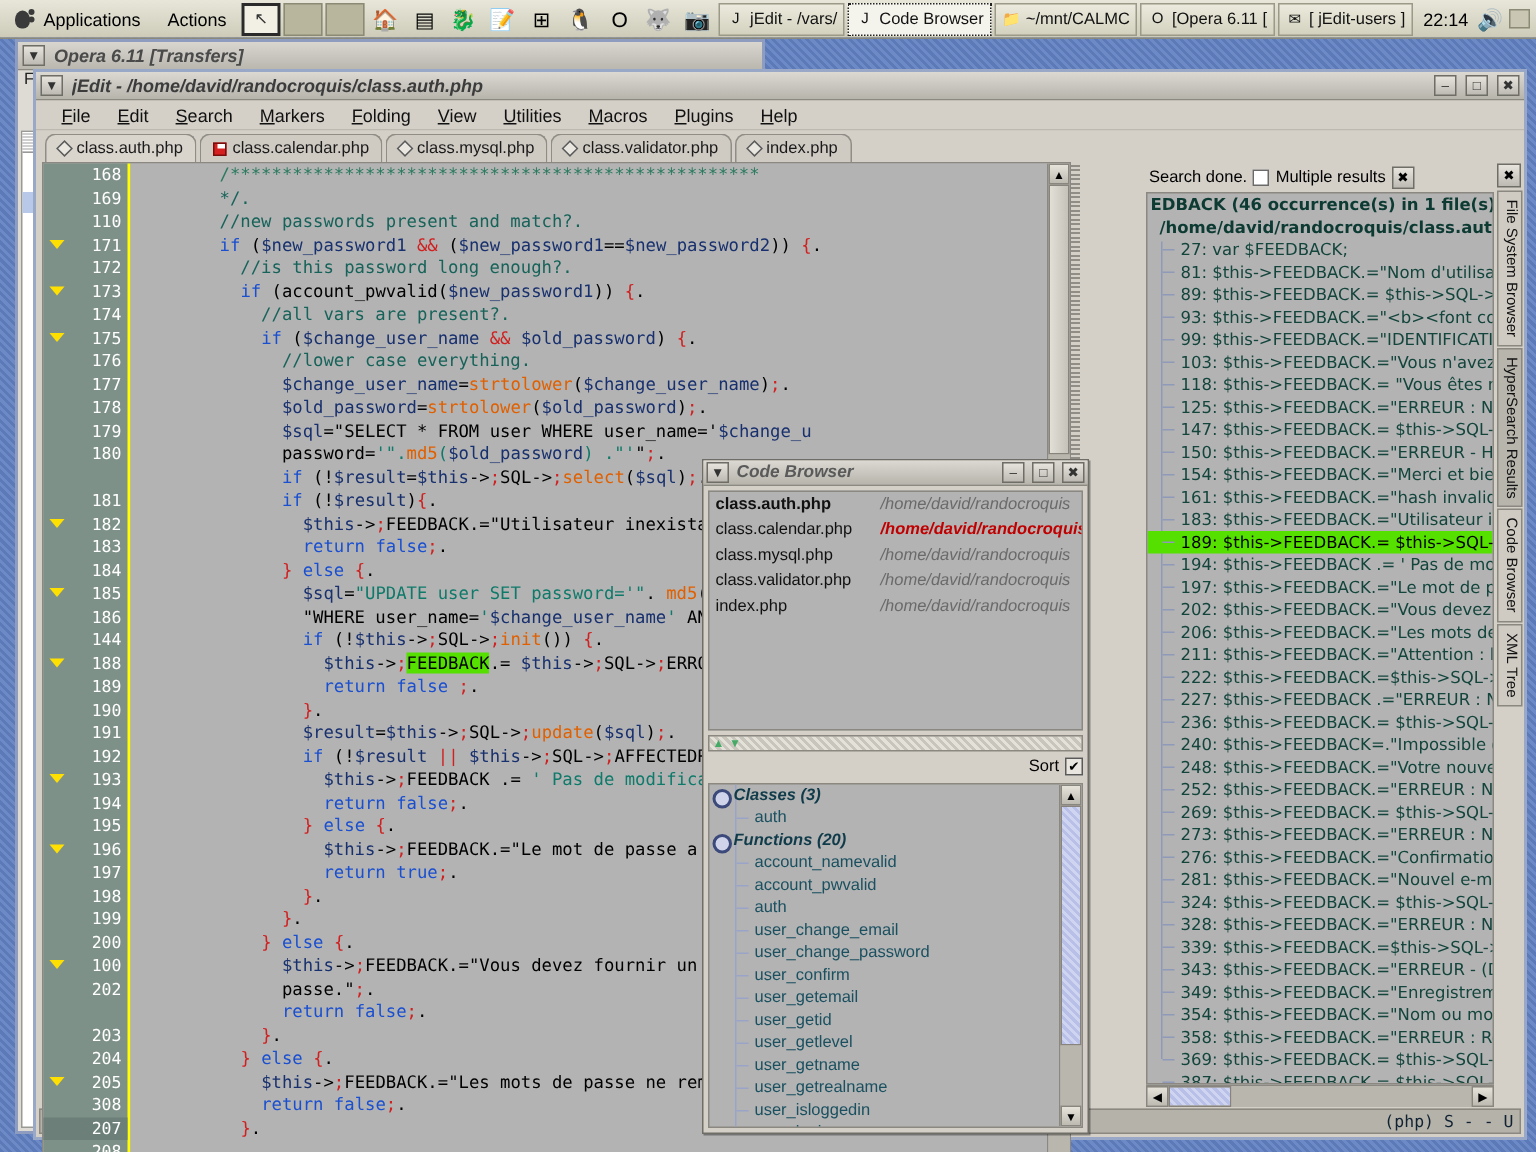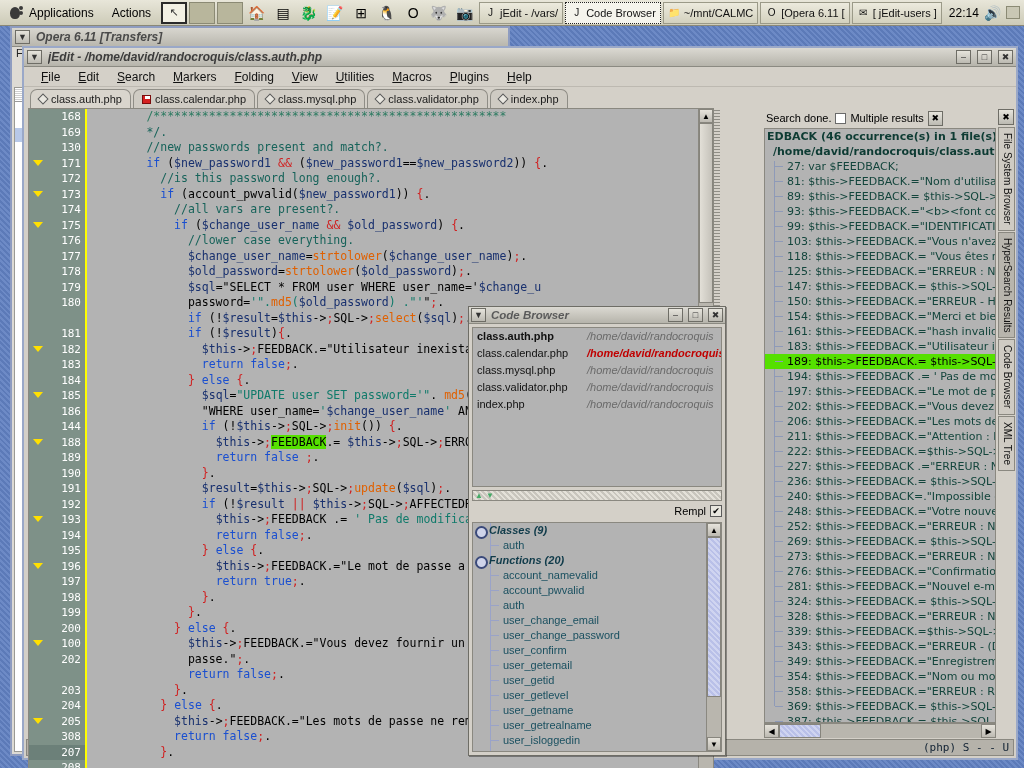--- a/index.html
+++ b/index.html
@@ -355,21 +355,21 @@
       </div>
     </div>
 
   <div id="jbody">
 
     <div style="flex:1 1 auto; min-width:0; display:flex; flex-direction:column; margin-left:2px;">
       <div id="editor-pane">
         <div id="gutter">
             <div class="gline"><span>168</span></div>
             <div class="gline"><span>169</span></div>
-            <div class="gline"><span>130</span></div>
+            <div class="gline"><span>110</span></div>
             <div class="gline"><span class="fold"></span><span>171</span></div>
             <div class="gline"><span>172</span></div>
             <div class="gline"><span class="fold"></span><span>173</span></div>
             <div class="gline"><span>174</span></div>
             <div class="gline"><span class="fold"></span><span>175</span></div>
             <div class="gline"><span>176</span></div>
             <div class="gline"><span>177</span></div>
             <div class="gline"><span>178</span></div>
             <div class="gline"><span>179</span></div>
             <div class="gline"><span>180</span></div>
@@ -565,29 +565,29 @@
         <span class="pth">/home/david/randocroquis</span>
       </div>
     </div>
 
   <div id="cb-sortrow">
     <div class="cb-minisb">
       <span class="ar">▲</span>
       <span class="ar">▼</span>
     </div>
     <div id="cb-sort">
-      <span>Rempl</span>
+      <span>Sort</span>
       <div class="chk">✔</div>
     </div>
   </div>
 
   <div id="cb-tree">
     <div id="cb-treeinner">
         <div class="tvline"></div>
-        <div class="tnode grp">Classes (9)</div>
+        <div class="tnode grp">Classes (3)</div>
         <div class="tnode leaf">auth</div>
         <div class="tnode grp">Functions (20)</div>
         <div class="tnode leaf">account_namevalid</div>
         <div class="tnode leaf">account_pwvalid</div>
         <div class="tnode leaf">auth</div>
         <div class="tnode leaf">user_change_email</div>
         <div class="tnode leaf">user_change_password</div>
         <div class="tnode leaf">user_confirm</div>
         <div class="tnode leaf">user_getemail</div>
         <div class="tnode leaf">user_getid</div>

